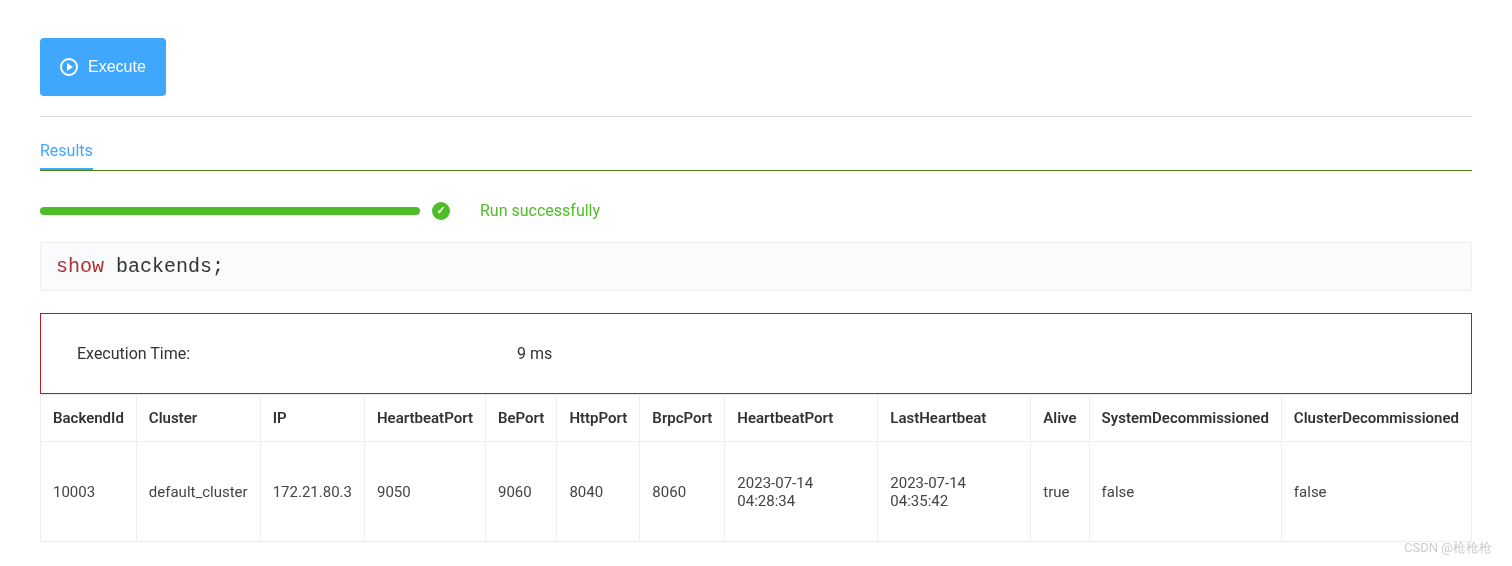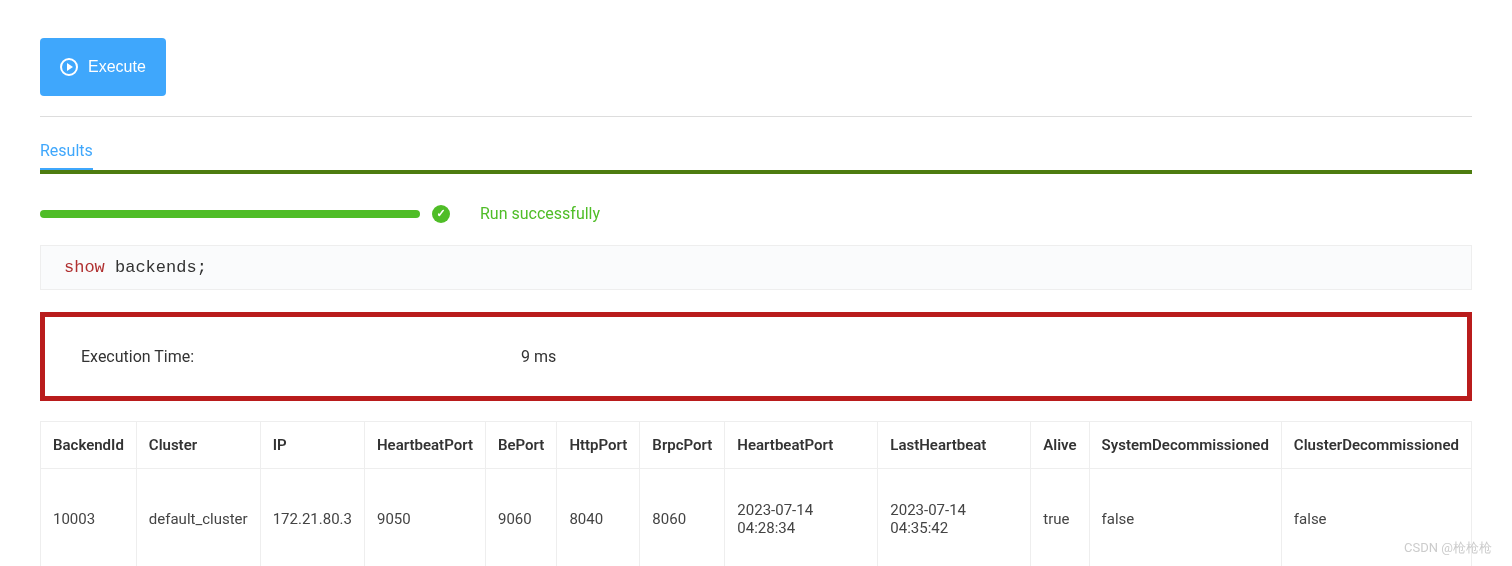--- a/index.html
+++ b/index.html
@@ -47,21 +47,21 @@
       border-bottom: 4px solid transparent;
       margin-left: 2px;
     }
     hr.divider {
       border: none;
       border-top: 1px solid #ddd;
       margin-top: 20px;
     }
     .tabs {
       margin-top: 16px;
-      border-bottom: 4px solid #4d7c0f;
+      border-bottom: 1px solid #4d7c0f;
     }
     .tab {
       display: inline-block;
       padding: 8px 0;
       color: #3fa7fc;
       font-size: 16px;
       border-bottom: 2px solid #3fa7fc;
       cursor: pointer;
     }
     .status-row {
@@ -89,45 +89,44 @@
       font-weight: bold;
     }
     .status-text {
       color: #4fbd27;
       font-size: 16px;
       margin-left: 18px;
     }
     .query-box {
       background: #fafbfc;
       border: 1px solid #eee;
-      padding: 12px 23px;
+      padding: 12px 15px;
       margin-top: 22px;
       font-family: "Courier New", monospace;
-      font-size: 17px;
+      font-size: 20px;
     }
     .kw-show {
       color: #b03030;
     }
     .exec-time-box {
-      border: 5px solid #b91c1c;
+      border: 1px solid #b91c1c;
       margin-top: 22px;
       padding: 30px 36px;
       display: flex;
     }
     .exec-time-label {
       font-size: 16px;
       color: #333;
       width: 440px;
     }
     .exec-time-value {
       font-size: 16px;
       color: #333;
     }
     .data-table {
-      margin-top: 20px;
       width: 100%;
       border-collapse: collapse;
       table-layout: auto;
     }
     .data-table th, .data-table td {
       border: 1px solid #eee;
       padding: 14px 12px;
       text-align: left;
       font-size: 15px;
       vertical-align: middle;

